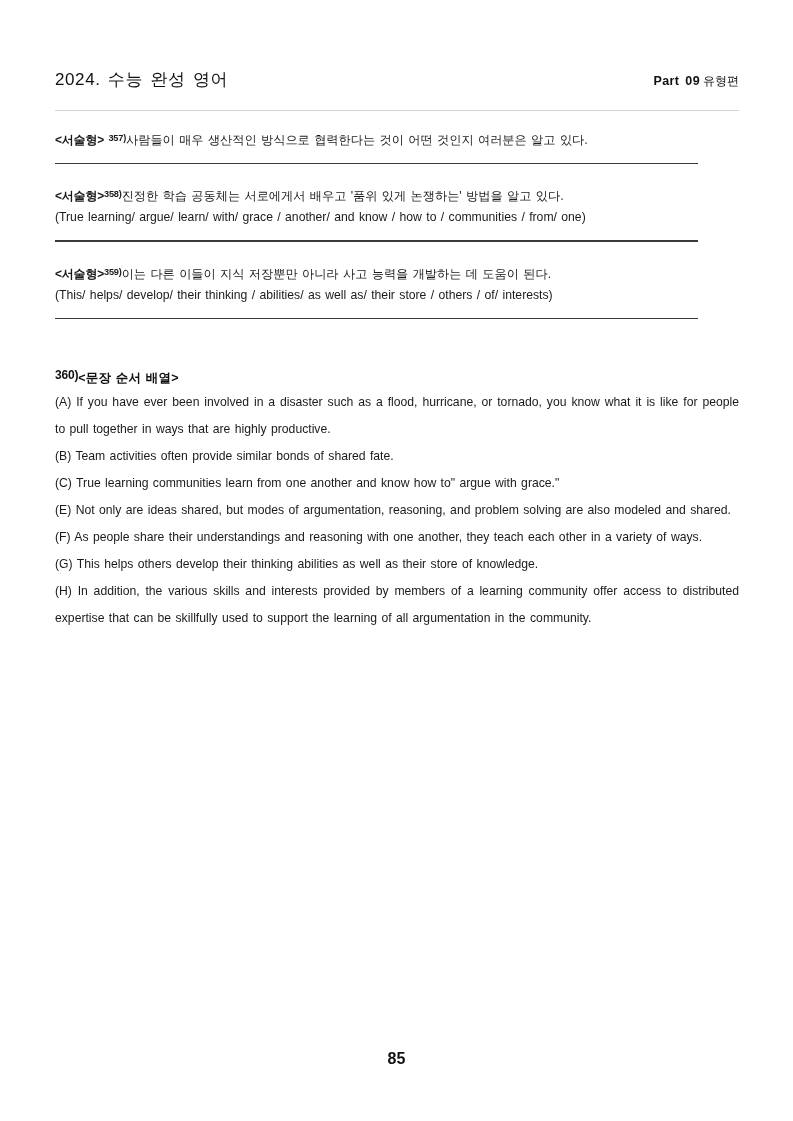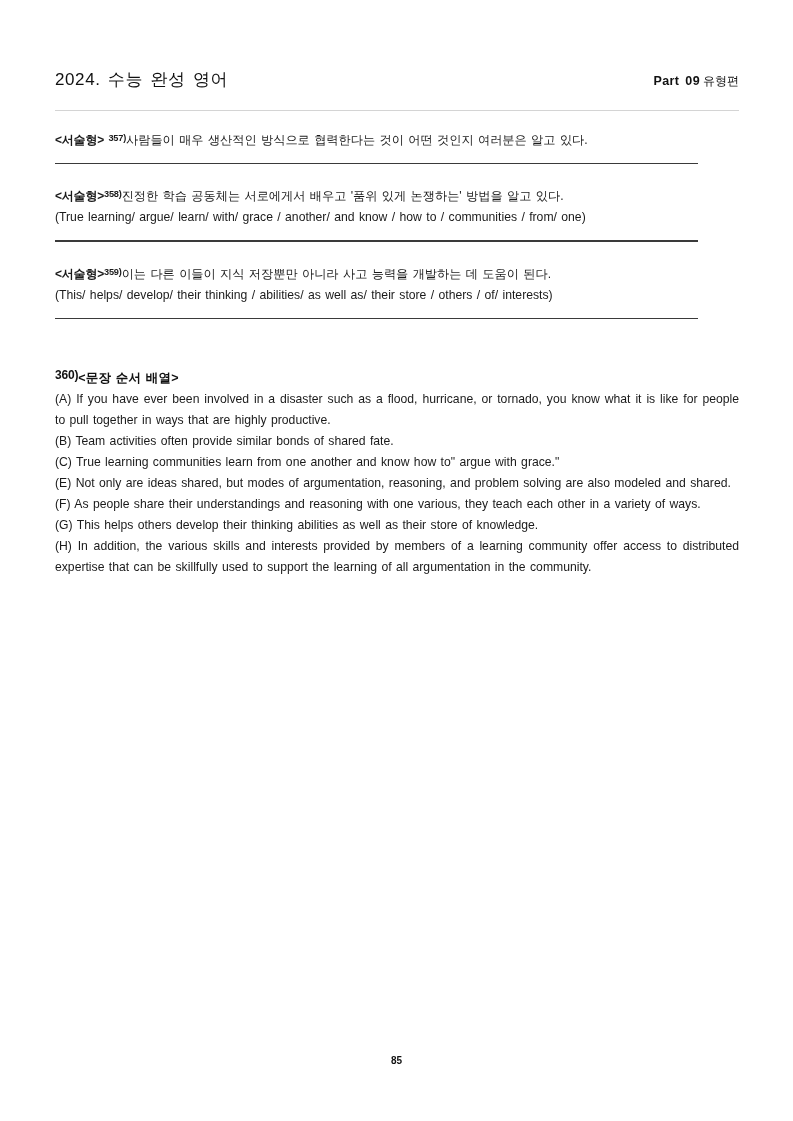--- a/index.html
+++ b/index.html
@@ -109,37 +109,37 @@
     word-spacing: 1px;
     color: #111111;
   }
   .sec-heading .qnum {
     font-size: 12px;
     vertical-align: 3px;
     font-weight: bold;
   }
   .choice {
     font-size: 12.2px;
-    line-height: 21px;
+    line-height: 27px;
     text-align: justify;
     text-justify: inter-word;
     word-spacing: 1px;
     color: #1a1a1a;
   }
 
   
   .footer {
     position: absolute;
     left: 0;
     top: 1050px;
     width: 793px;
     text-align: center;
   }
   .page-number {
-    font-size: 10px;
+    font-size: 16px;
     font-weight: bold;
     color: #111111;
   }
 </style>
 </head>
 <body>
 
 <div class="page">
 
   <div class="header">
@@ -179,21 +179,21 @@
     </div>
 
     <div class="qblock">
       <div class="sec-heading">
         <span class="qnum">360)</span><span>&lt;문장 순서 배열&gt;</span>
       </div>
       <div class="choice">(A) If you have ever been involved in a disaster such as a flood, hurricane, or tornado, you know what it is like for people to pull together in ways that are highly productive.</div>
       <div class="choice">(B) Team activities often provide similar bonds of shared fate.</div>
       <div class="choice">(C) True learning communities learn from one another and know how to" argue with grace."</div>
       <div class="choice">(E) Not only are ideas shared, but modes of argumentation, reasoning, and problem solving are also modeled and shared.</div>
-      <div class="choice">(F) As people share their understandings and reasoning with one various, they teach each other in a variety of ways.</div>
+      <div class="choice">(F) As people share their understandings and reasoning with one another, they teach each other in a variety of ways.</div>
       <div class="choice">(G) This helps others develop their thinking abilities as well as their store of knowledge.</div>
       <div class="choice">(H) In addition, the various skills and interests provided by members of a learning community offer access to distributed expertise that can be skillfully used to support the learning of all argumentation in the community.</div>
     </div>
 
   </div>
 
   <div class="footer">
     <span class="page-number">85</span>
   </div>
 

